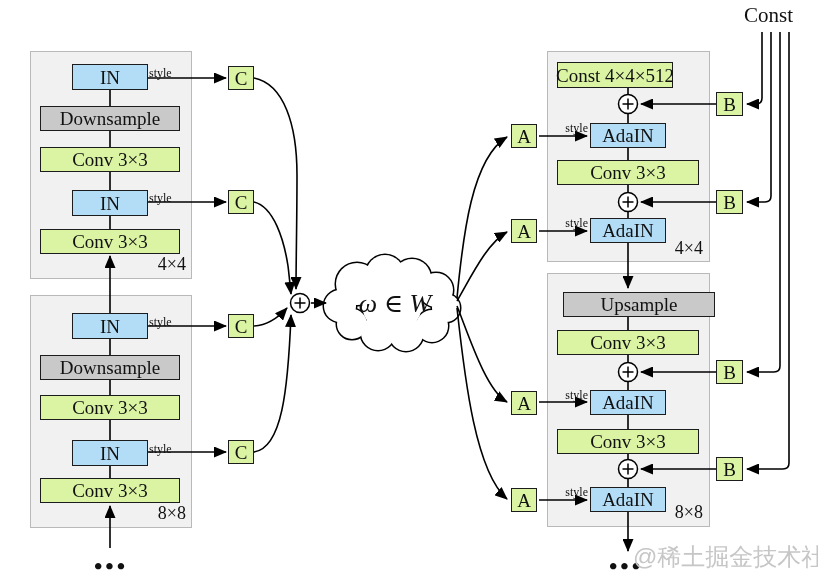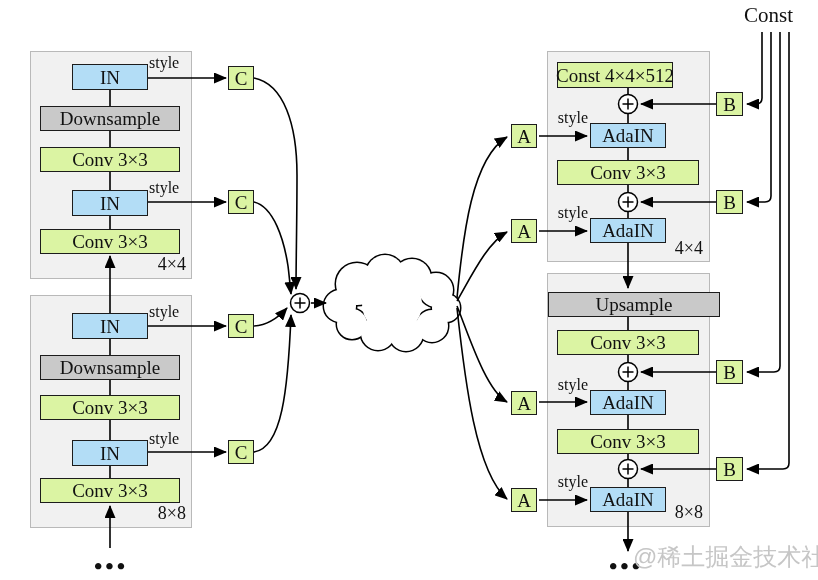--- a/index.html
+++ b/index.html
@@ -12,21 +12,21 @@
     position:relative;width:818px;height:580px;background:#fff;overflow:hidden;
     font-family:"Liberation Serif","DejaVu Serif",serif;color:#111;
   }
   .container{position:absolute;background:var(--container-bg);border:1px solid var(--container-border);box-sizing:border-box;}
   .box{position:absolute;box-sizing:border-box;border:1.5px solid #1c1c1c;
        display:flex;align-items:center;justify-content:center;
        font-size:19px;line-height:1;white-space:nowrap;}
   .green{background:var(--box-green);} .blue{background:var(--box-blue);} .grayb{background:var(--box-gray);}
   .chip{width:26px;height:24px;font-size:19px;}
   .title{position:absolute;font-size:21px;white-space:nowrap;}
-  .stylelab{position:absolute;width:44px;font-size:16px;line-height:1;white-space:nowrap;}
+  .stylelab{position:absolute;width:44px;font-size:12px;line-height:1;white-space:nowrap;margin-top:12px;}
   .res{position:absolute;font-size:18px;text-align:right;}
   .dots{position:absolute;width:54px;text-align:center;font-size:24px;font-weight:bold;letter-spacing:3px;}
   .cloudtext{position:absolute;left:345px;top:287px;width:100px;height:32px;
              display:flex;align-items:center;justify-content:center;
              font-style:italic;font-size:26px;}
   .watermark{position:absolute;left:633px;top:541px;font-size:24px;
              font-family:"Liberation Sans","DejaVu Sans",sans-serif;color:var(--watermark);white-space:nowrap;}
   svg.wires{position:absolute;left:0;top:0;z-index:3;pointer-events:none;}
   .layer2{z-index:4;} .layer0{z-index:1;}
 </style>
@@ -165,38 +165,39 @@
   <div class="stylelab layer2" style="left:149px;top:55px;">style</div>
   <div class="stylelab layer2" style="left:149px;top:180px;">style</div>
   <div class="stylelab layer2" style="left:149px;top:304px;">style</div>
   <div class="stylelab layer2" style="left:149px;top:431px;">style</div>
 
   <div class="box green chip layer2" style="left:228px;top:66px;">C</div>
   <div class="box green chip layer2" style="left:228px;top:190px;">C</div>
   <div class="box green chip layer2" style="left:228px;top:314px;">C</div>
   <div class="box green chip layer2" style="left:228px;top:440px;">C</div>
 
+  <div class="cloudtext layer2">ω ∈ W</div>
 
   <div class="box green chip layer2" style="left:511px;top:124px;">A</div>
   <div class="box green chip layer2" style="left:511px;top:219px;">A</div>
   <div class="box green chip layer2" style="left:511px;top:391px;">A</div>
   <div class="box green chip layer2" style="left:511px;top:488px;">A</div>
 
   <div class="box green chip layer2" style="left:716px;top:92px;width:27px;">B</div>
   <div class="box green chip layer2" style="left:716px;top:190px;width:27px;">B</div>
   <div class="box green chip layer2" style="left:716px;top:360px;width:27px;">B</div>
   <div class="box green chip layer2" style="left:716px;top:457px;width:27px;">B</div>
 
   <div class="box green layer2" style="left:557px;top:62px;width:116px;height:26px;">Const 4×4×512</div>
   <div class="box blue layer2" style="left:590px;top:123px;width:76px;height:25px;">AdaIN</div>
   <div class="box green layer2" style="left:557px;top:160px;width:142px;height:25px;">Conv 3×3</div>
   <div class="box blue layer2" style="left:590px;top:218px;width:76px;height:25px;">AdaIN</div>
   <div class="res layer2" style="left:645px;top:238px;width:58px;">4×4</div>
 
-  <div class="box grayb layer2" style="left:548px;top:292px;width:172px;height:25px;">Upsample</div>
+  <div class="box grayb layer2" style="left:563px;top:292px;width:152px;height:25px;">Upsample</div>
   <div class="box green layer2" style="left:557px;top:330px;width:142px;height:25px;">Conv 3×3</div>
   <div class="box blue layer2" style="left:590px;top:390px;width:76px;height:25px;">AdaIN</div>
   <div class="box green layer2" style="left:557px;top:429px;width:142px;height:25px;">Conv 3×3</div>
   <div class="box blue layer2" style="left:590px;top:487px;width:76px;height:25px;">AdaIN</div>
   <div class="res layer2" style="left:645px;top:502px;width:58px;">8×8</div>
 
   <div class="stylelab layer2" style="left:544px;top:110px;text-align:right;">style</div>
   <div class="stylelab layer2" style="left:544px;top:205px;text-align:right;">style</div>
   <div class="stylelab layer2" style="left:544px;top:377px;text-align:right;">style</div>
   <div class="stylelab layer2" style="left:544px;top:474px;text-align:right;">style</div>

